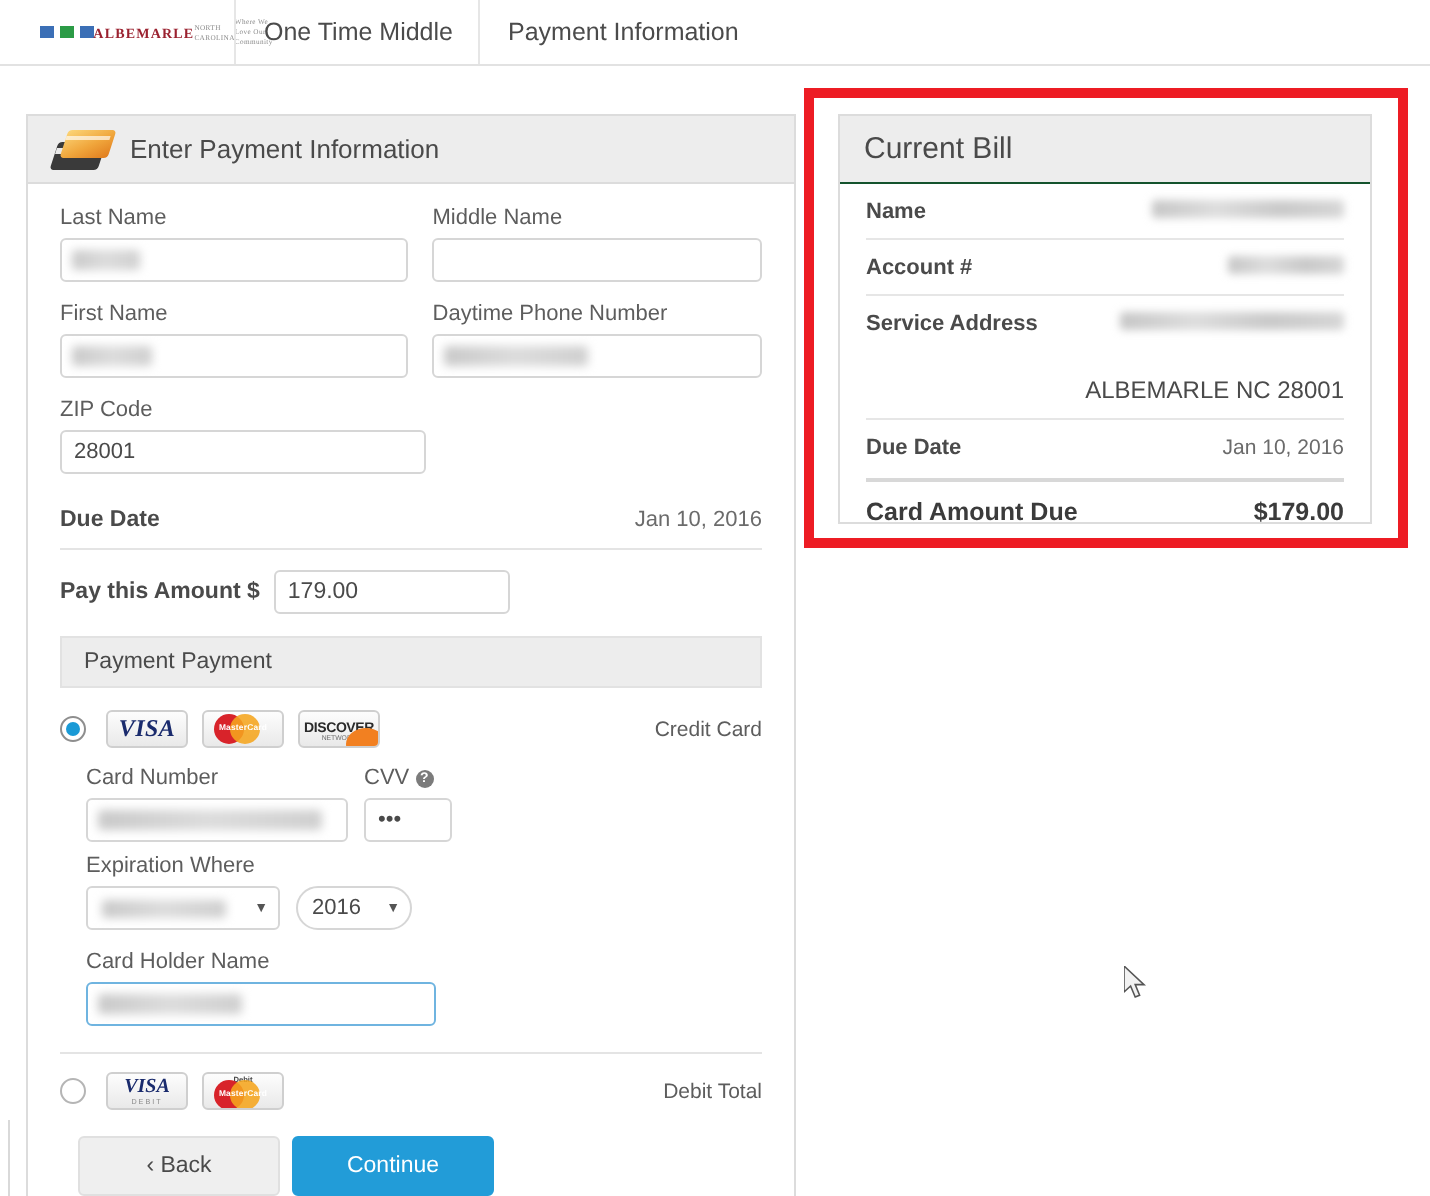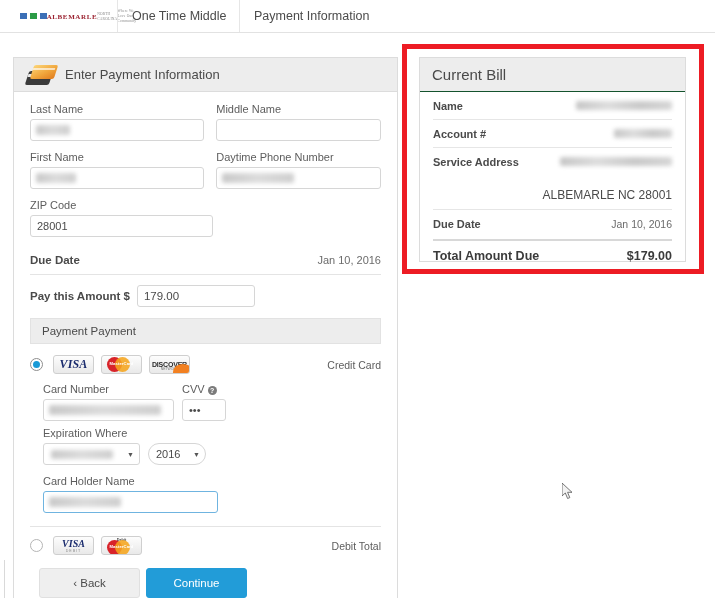--- a/index.html
+++ b/index.html
@@ -434,21 +434,21 @@
           <div class="bill-addr2">ALBEMARLE NC 28001</div>
         </span>
       </div>
 
       <div class="bill-row noline">
         <span class="bill-key">Due Date</span>
         <span class="bill-val">Jan 10, 2016</span>
       </div>
 
       <div class="bill-total">
-        <span class="k">Total Amount Due</span>
+        <span class="k">Card Amount Due</span>
         <span class="v">$179.00</span>
       </div>
 
     </div>
   </div>
 
   <div class="leftline"></div>
 
   <svg class="cursor" viewBox="0 0 12 18">
     <polygon points="0,0 0,13 3.3,10 5.6,15.5 7.8,14.6 5.6,9.3 10,9.3" fill="#f2f2f2" stroke="#555" stroke-width="0.8"></polygon>

